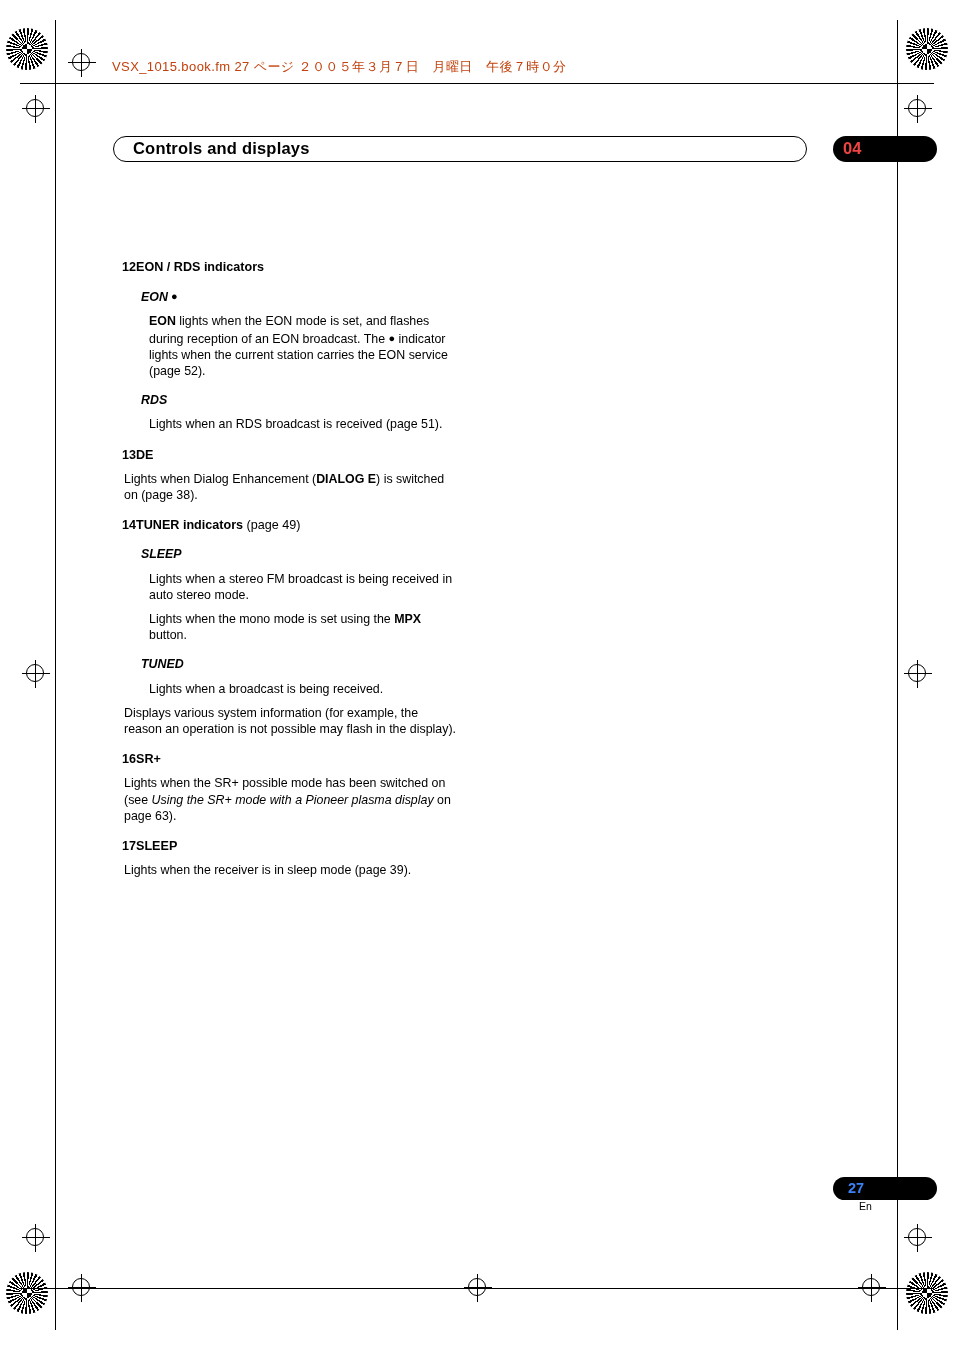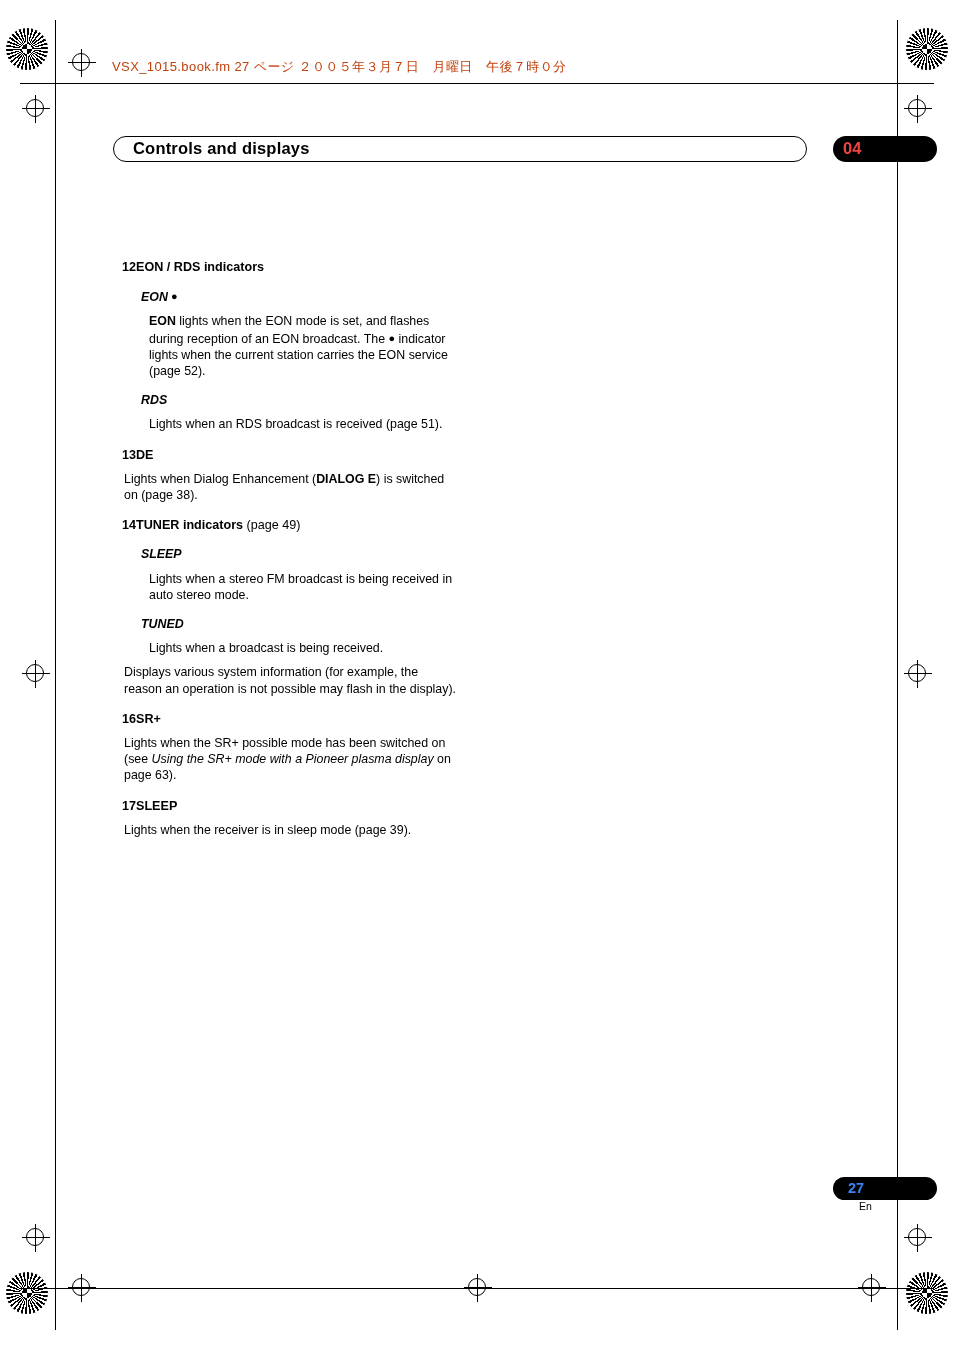--- a/index.html
+++ b/index.html
@@ -207,20 +207,21 @@
     </div>
     <div class="item">
       <div class="num-head"><span class="num">13</span><span>DE</span></div>
       <p class="body"><span>Lights when Dialog Enhancement (</span><b class="inline">DIALOG E</b><span>) is switched on (page 38).</span></p>
     </div>
     <div class="item">
       <div class="num-head"><span class="num">14</span><span>TUNER indicators</span><span class="light"> (page 49)</span></div>
       <div class="indent">
         <div class="sub-head"><span>SLEEP</span></div>
         <p class="body"><span>Lights when a stereo FM broadcast is being received in auto stereo mode.</span></p>
+        <p class="body"><span>Lights when the mono mode is set using the </span><b class="inline">MPX</b><span> button.</span></p>
         <div class="sub-head"><span>TUNED</span></div>
         <p class="body"><span>Lights when a broadcast is being received.</span></p>
       </div>
     </div>
     <div class="item">
       <p class="body"><span>Displays various system information (for example, the reason an operation is not possible may flash in the display).</span></p>
     </div>
     <div class="item">
       <div class="num-head"><span class="num">16</span><span>SR+</span></div>
       <p class="body"><span>Lights when the SR+ possible mode has been switched on (see </span><i class="inline">Using the SR+ mode with a Pioneer plasma display</i><span> on page 63).</span></p>

